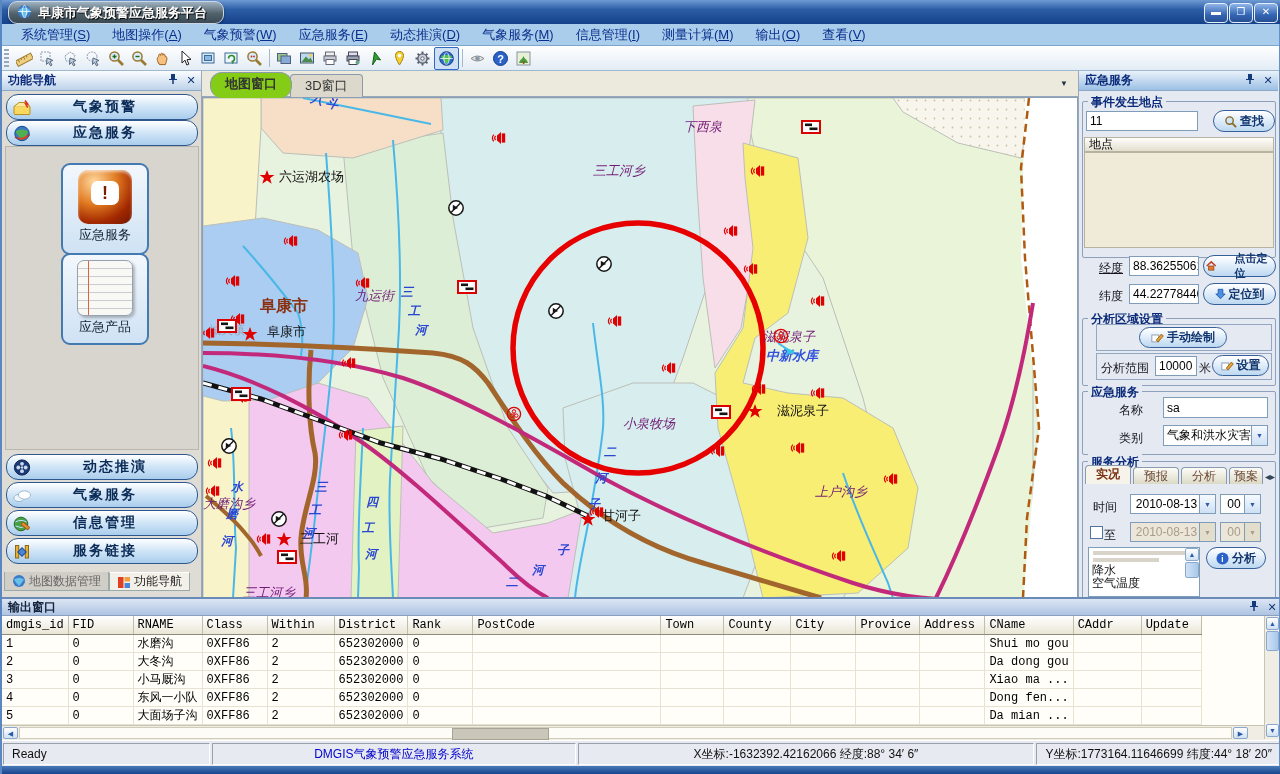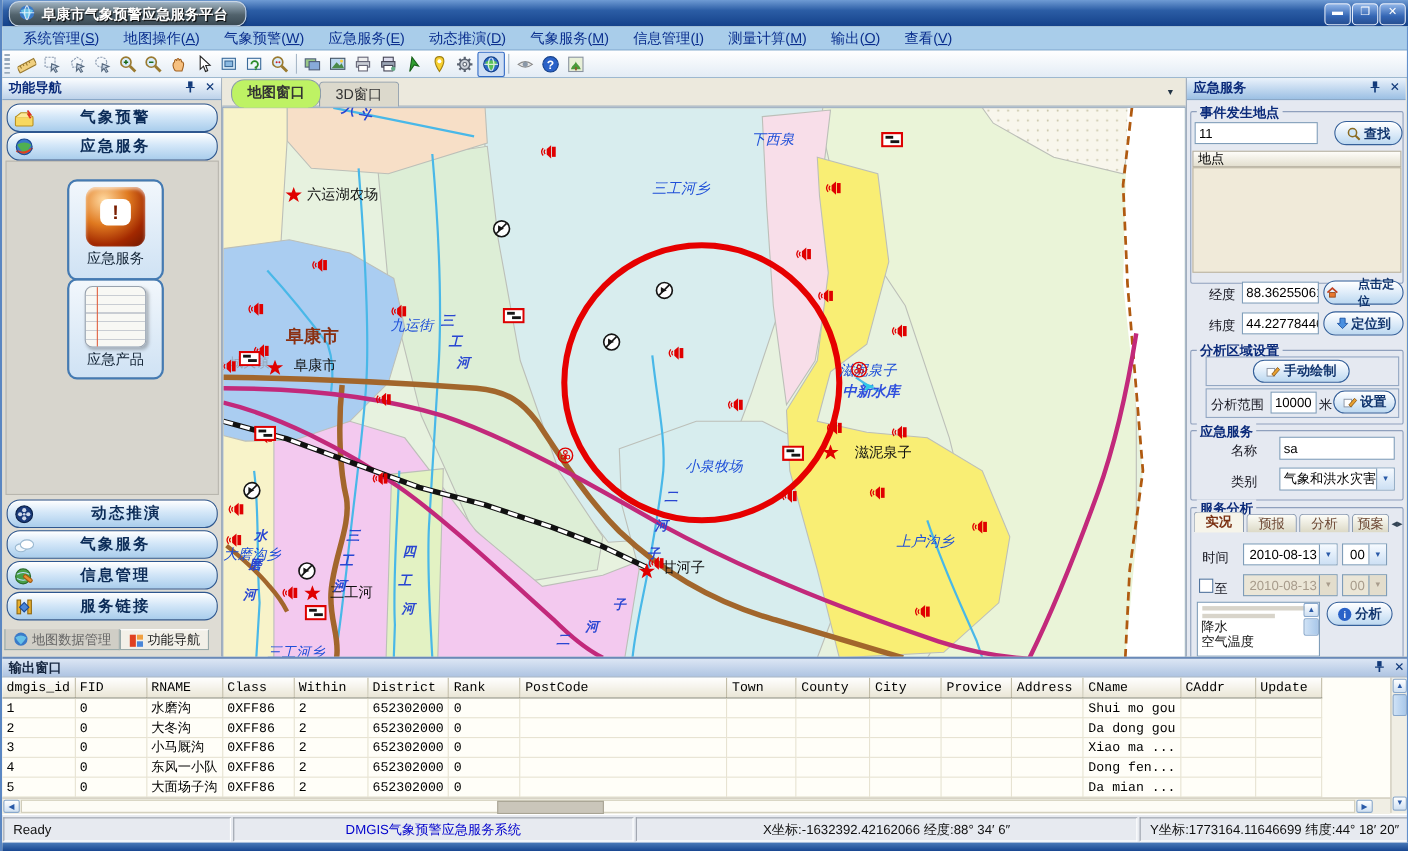--- a/index.html
+++ b/index.html
@@ -59,26 +59,26 @@
   .sc-icon2:before{content:"";position:absolute;left:10px;top:0;bottom:0;width:1px;background:#e06040;}
   #lp-tabs{position:absolute;left:0;bottom:6px;height:19px;display:flex;padding-left:2px;}
   .lp-tab{display:flex;align-items:center;gap:3px;padding:0 7px;font-size:12px;height:19px;box-sizing:border-box;
     border:1px solid #9aa;border-top:none;color:#666;background:#d0cec6;}
   .lp-tab.active{background:#f2f0e8;color:#222;border-top:1px solid #fff;}
   
   #map-area{position:absolute;left:200px;top:71px;width:876px;height:526px;background:#ece9dd;}
   #map-tabbar{position:absolute;left:0;top:0;width:876px;height:26px;border-bottom:1px solid #98a8b8;box-sizing:border-box;}
   .map-tab{position:absolute;top:3px;height:23px;line-height:22px;padding:0 14px;font-size:13px;
     border:1px solid #8a9aaa;border-bottom:none;border-radius:4px 4px 0 0;background:#dcd9cc;color:#333;}
-  .map-tab.active{background:#bef264;font-weight:bold;top:1px;height:25px;z-index:2;border-radius:12px;}
+  .map-tab.active{background:#84cc16;font-weight:bold;top:1px;height:25px;z-index:2;border-radius:12px;}
   #map-dd{position:absolute;right:6px;top:6px;width:16px;height:15px;text-align:center;line-height:14px;font-size:8px;color:#234;}
   #map-canvas{position:absolute;left:0;top:26px;width:874px;height:500px;border:1px solid #8aa0b8;overflow:hidden;background:#fff;}
   #map-canvas svg.base{position:absolute;left:0;top:0;}
   .ml{position:absolute;white-space:nowrap;transform:translate(0,-50%);}
-  .ml-area{color:#1d4ed8;font-style:italic;font-size:13px;}
+  .ml-area{color:#701a75;font-style:italic;font-size:13px;}
   .ml-place{color:#101010;font-size:13px;}
   .ml-city{color:#8a3012;font-weight:bold;font-size:16px;}
   .ml-faint{color:rgba(145,150,160,.75);font-size:12px;}
   .ml-river{color:#2946d2;font-style:italic;font-size:12px;font-weight:bold;}
   .ml-water{color:#3050dd;font-style:italic;font-size:13px;font-weight:bold;}
   .mi{position:absolute;transform:translate(-50%,-50%);line-height:0;}
   
   #right-panel{position:absolute;left:1076px;top:71px;width:200px;height:526px;background:#e5e9f1;
     border-left:1px solid #9aa8b8;box-sizing:border-box;overflow:hidden;}
   #right-panel .panel-header{background:linear-gradient(#eaf2fb,#9cc0e4);}
@@ -817,21 +817,21 @@
           <circle cx="6" cy="6" r="4" fill="#cfe6f8" stroke="#8a6a20" stroke-width="1.5"></circle>
           <line x1="9" y1="9" x2="13" y2="13" stroke="#8a6a20" stroke-width="2"></line>
         </svg>
       <span>查找</span>
     </div>
     <div class="listhdr" style="left:5px;top:66px;width:190px;height:15px;">
         <span>地点</span>
       </div>
     <div class="beigebox" style="left:5px;top:81px;width:190px;height:96px;"></div>
 
-    <span class="flabel" style="left:20px;top:189px;">经度</span>
+    <span class="flabel" style="left:20px;top:189px;text-decoration:underline;">经度</span>
     <div class="tbx" style="left:50px;top:185px;width:70px;height:20px;">
         <span>88.36255061</span>
       </div>
     <div class="pill" style="left:124px;top:184px;width:73px;height:22px;padding:0 2px;gap:18px;">
       <svg width="12" height="12" viewBox="0 0 14 14">
           <path d="M1,7 L7,1.5 L13,7" fill="none" stroke="#c04020" stroke-width="2"></path>
           <rect x="3.5" y="7" width="7" height="5.5" fill="#e87830" stroke="#904010"></rect>
         </svg>
       <span style="font-size:11px;">点击定位</span>
     </div>

